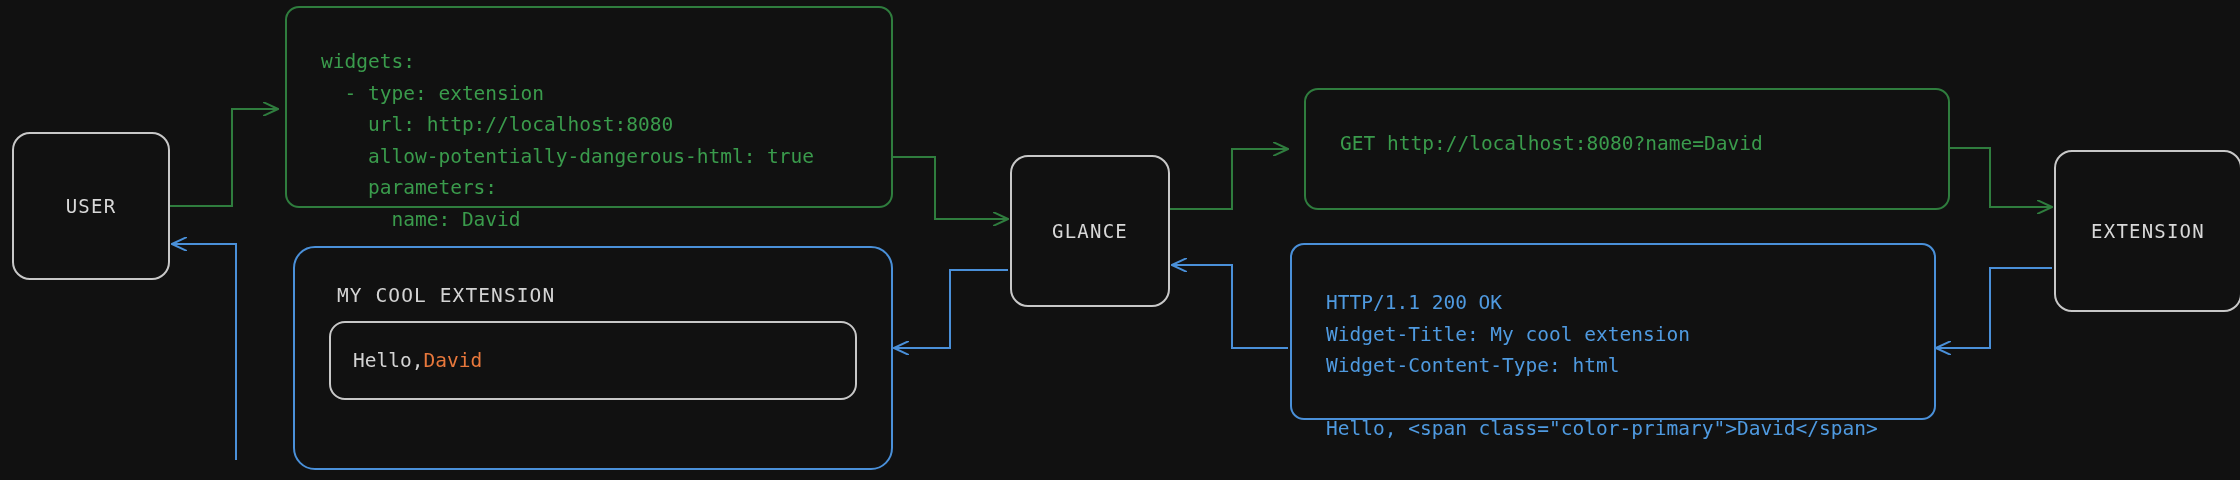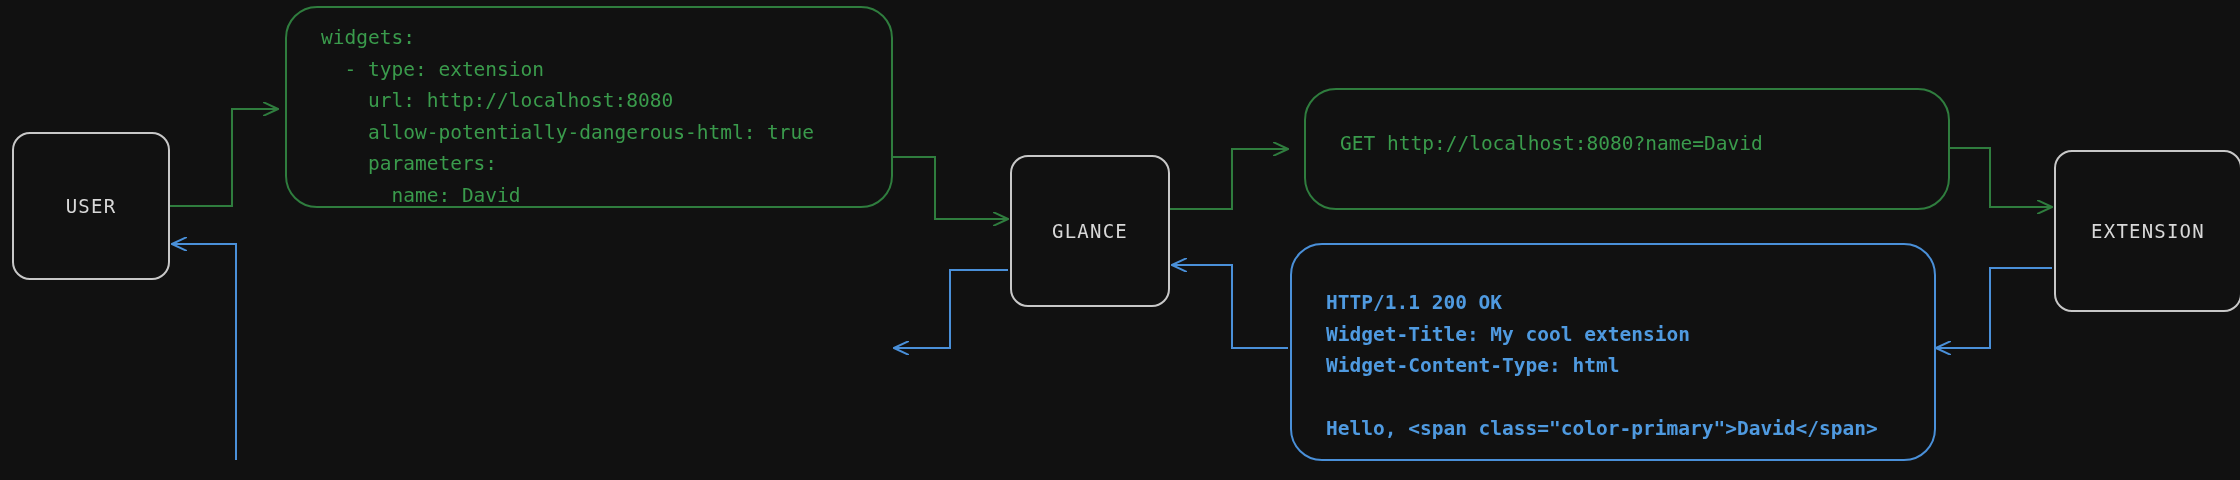--- a/index.html
+++ b/index.html
@@ -21,23 +21,23 @@
     display:flex;align-items:center;justify-content:center;
     color:#d8d8d8;
     font-size:19px;
     letter-spacing:1.2px;
   }
 
   .codebox{
     position:absolute;
     box-sizing:border-box;
     border:2px solid;
-    border-radius:32px;
+    border-radius:14px;
     background:#111111;
-    padding:14px 34px;
+    padding:38px 34px;
     white-space:pre;
     font-size:19.5px;
     line-height:1.62;
   }
   .codebox.green{border-color:#2f7d3e;color:#3a9b4c;}
   .codebox.blue{border-color:#4a90d9;color:#4f9ae0;}
 
   .widgetcard{
     position:absolute;
     box-sizing:border-box;
@@ -114,20 +114,27 @@
 
   <div class="codebox green" style="left:285px;top:6px;width:608px;height:202px;"><span>widgets:
   - type: extension
     url: http://localhost:8080
     allow-potentially-dangerous-html: true
     parameters:
       name: David</span></div>
 
   <div class="codebox green" style="left:1304px;top:88px;width:646px;height:122px;padding-top:38px;"><span>GET http://localhost:8080?name=David</span></div>
 
-  <div class="codebox blue" style="left:1290px;top:243px;width:646px;height:218px;padding-top:42px;font-weight:bold;"><span>HTTP/1.1 200 OK
+  <div class="codebox blue" style="left:1290px;top:243px;width:646px;height:177px;padding-top:42px;"><span>HTTP/1.1 200 OK
 Widget-Title: My cool extension
 Widget-Content-Type: html
 
 Hello, &lt;span class="color-primary"&gt;David&lt;/span&gt;</span></div>
 
+  <div class="widgetcard" style="left:293px;top:246px;width:600px;height:224px;">
+    <div class="widget-title">MY COOL EXTENSION</div>
+    <div class="widget-body">
+      <span>Hello, </span>
+        <span class="accent">David</span>
+    </div>
+  </div>
 
 </div>
 
 </body></html>

